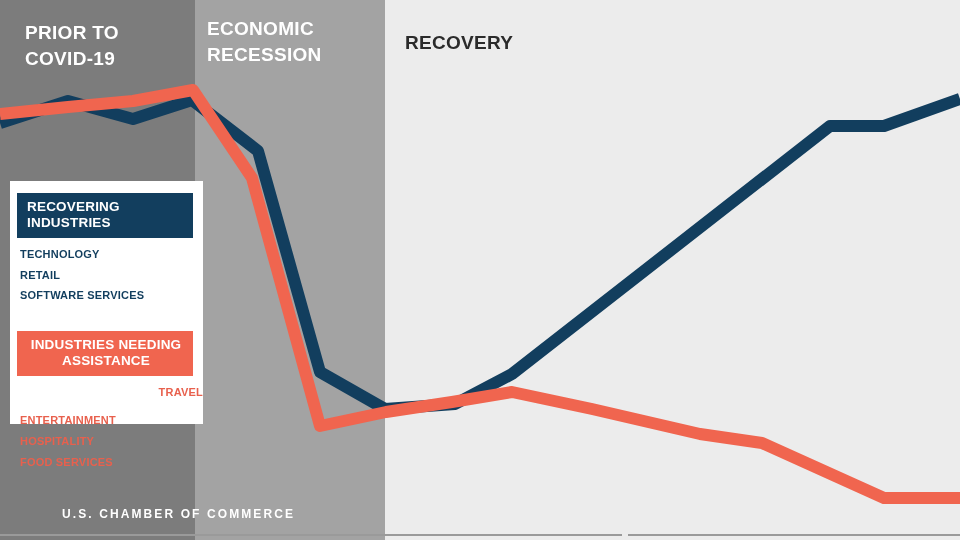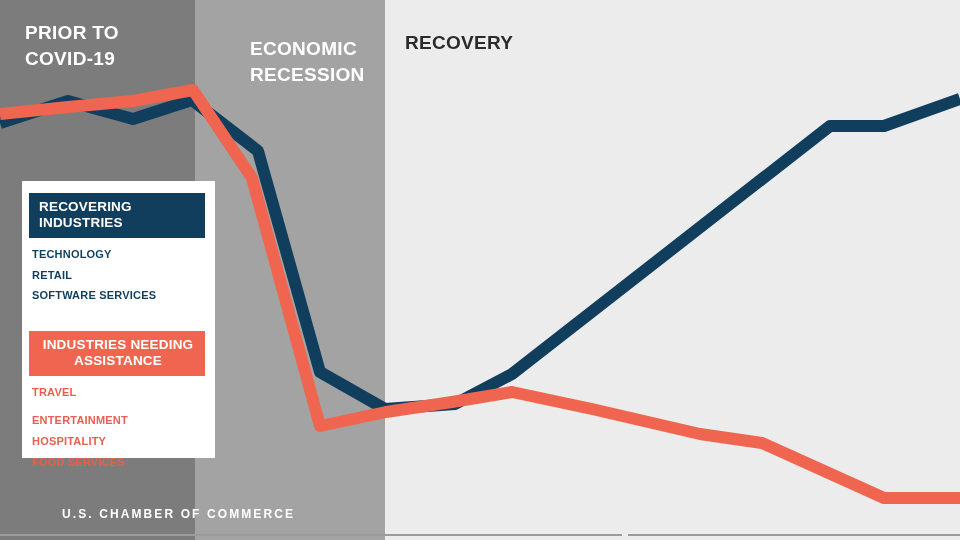--- a/index.html
+++ b/index.html
@@ -47,46 +47,45 @@
     white-space: pre-line;
   }
   #phase-title-prior {
     left: 25px;
     top: 20px;
     color: #ffffff;
     width: 160px;
   }
   #phase-title-recession {
     left: 207px;
-    top: 36px;
+    top: 16px;
     color: #ffffff;
     width: 165px;
-    margin-left: 43px;
   }
   #phase-title-recovery {
     left: 405px;
     top: 30px;
     color: #2b2b2b;
     width: 240px;
   }
   
   #chart-svg {
     position: absolute;
     left: 0;
     top: 0;
     width: 960px;
     height: 540px;
   }
   
   #legend-panel {
     position: absolute;
-    left: 22px;
+    left: 10px;
     top: 181px;
     width: 193px;
-    height: 277px;
+    height: 243px;
     background: #ffffff;
     box-sizing: border-box;
     padding: 12px 0 0 0;
   }
   .legend-group {
     margin-bottom: 0;
   }
   .legend-header {
     font-weight: bold;
     font-size: 13.5px;
@@ -182,21 +181,21 @@
         <div class="legend-item navy" style="color: rgb(18, 62, 94);">RETAIL</div>
         <div class="legend-item navy" style="color: rgb(18, 62, 94);">SOFTWARE SERVICES</div>
       </div>
     </div>
 
     <div id="legend-gap"></div>
 
     <div class="legend-group">
       <div class="legend-header" id="legend-header-assistance" style="background: rgb(240, 101, 79);">INDUSTRIES NEEDING ASSISTANCE</div>
       <div class="legend-items">
-        <div class="legend-item coral" style="color: rgb(232, 96, 77);">TRAVEL</div>
+        <div class="legend-item coral" style="color: rgb(232, 96, 77); text-align: right;">TRAVEL</div>
         <div class="legend-item coral" style="color: rgb(232, 96, 77); margin-top: 8px;">ENTERTAINMENT</div>
         <div class="legend-item coral" style="color: rgb(232, 96, 77);">HOSPITALITY</div>
         <div class="legend-item coral" style="color: rgb(232, 96, 77);">FOOD SERVICES</div>
       </div>
     </div>
 
   </div>
 
   <div id="footer-wordmark">U.S. CHAMBER OF COMMERCE</div>
 

